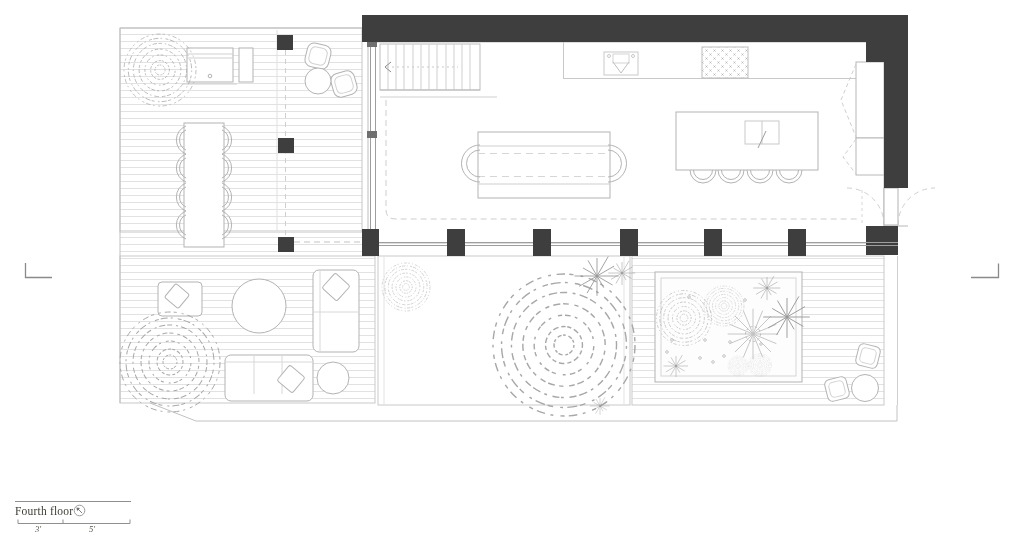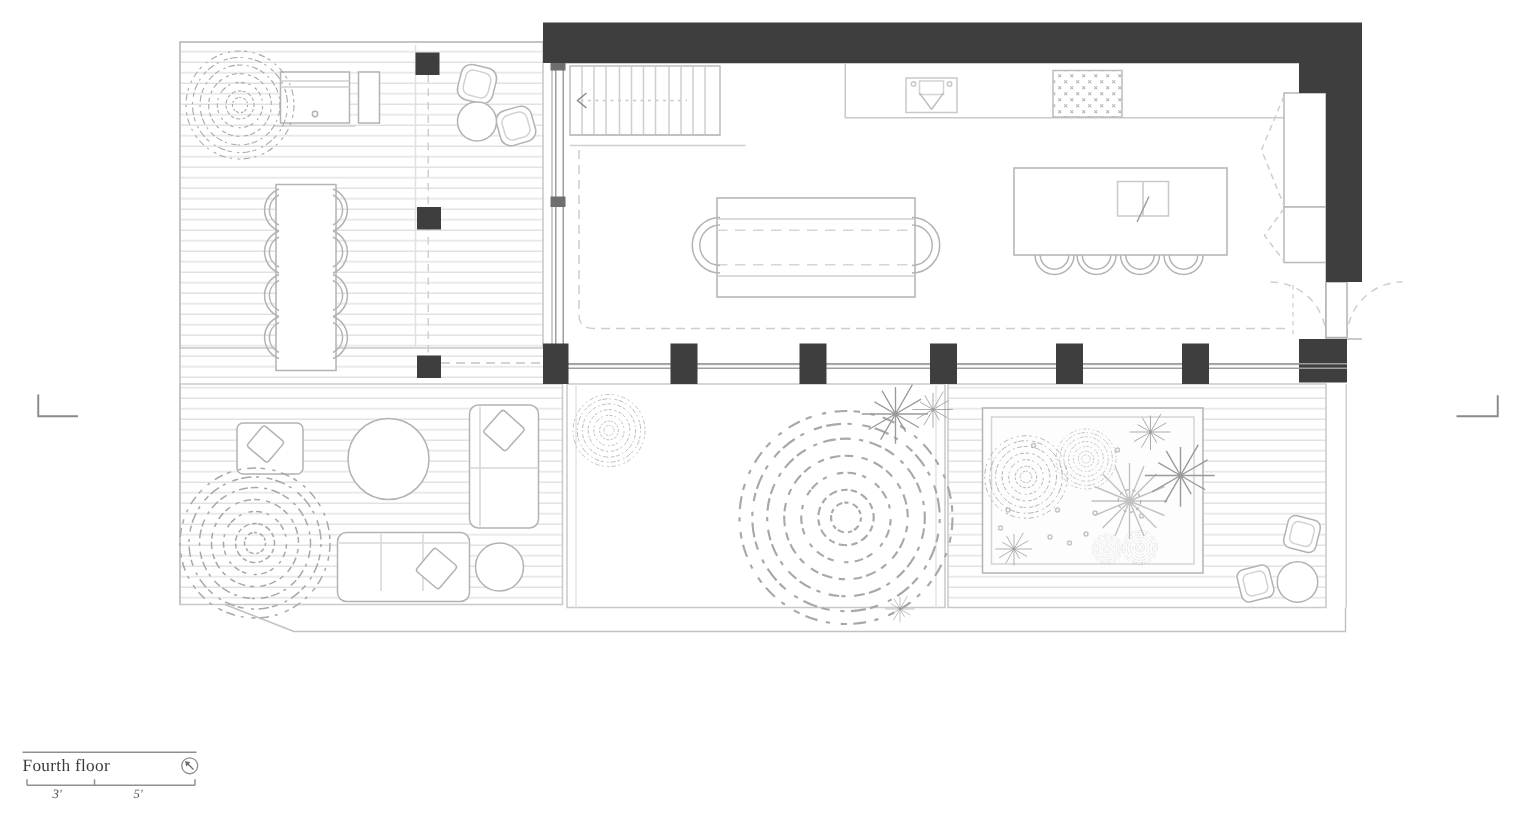--- a/index.html
+++ b/index.html
@@ -1,21 +1,21 @@
 <!DOCTYPE html>
 <html><head>
 <meta charset="utf-8">
 <style>
   html,body{margin:0;padding:0;background:#ffffff;}
   .stage{position:relative;width:1024px;height:549px;background:#ffffff;overflow:hidden;
          font-family:"Liberation Serif", serif;}
   .plan-svg{position:absolute;left:0;top:0;}
   .titleblock{position:absolute;left:15px;top:494px;width:118px;color:#3c3c34;}
   .tb-rule{border-top:1px solid #8f8f8f;width:116px;margin-top:7px;}
-  .tb-row{display:flex;align-items:center;justify-content:space-between;margin-top:2px;height:13px;}
+  .tb-row{display:flex;align-items:center;margin-top:2px;height:13px;}
   .tb-label{font-size:11.5px;letter-spacing:.2px;color:#3c3c34;}
   .tb-north{width:13px;height:13px;display:block;}
   .tb-scale{position:relative;margin-top:2px;height:18px;}
   .tb-scale-svg{position:absolute;left:0;top:0;}
   .tb-scale-label{position:absolute;top:5px;font-size:8.5px;font-style:italic;color:#55554b;}
   .tb-scale-label.l1{left:20px;}
   .tb-scale-label.l2{left:74px;}
 </style>
 </head>
 <body>

